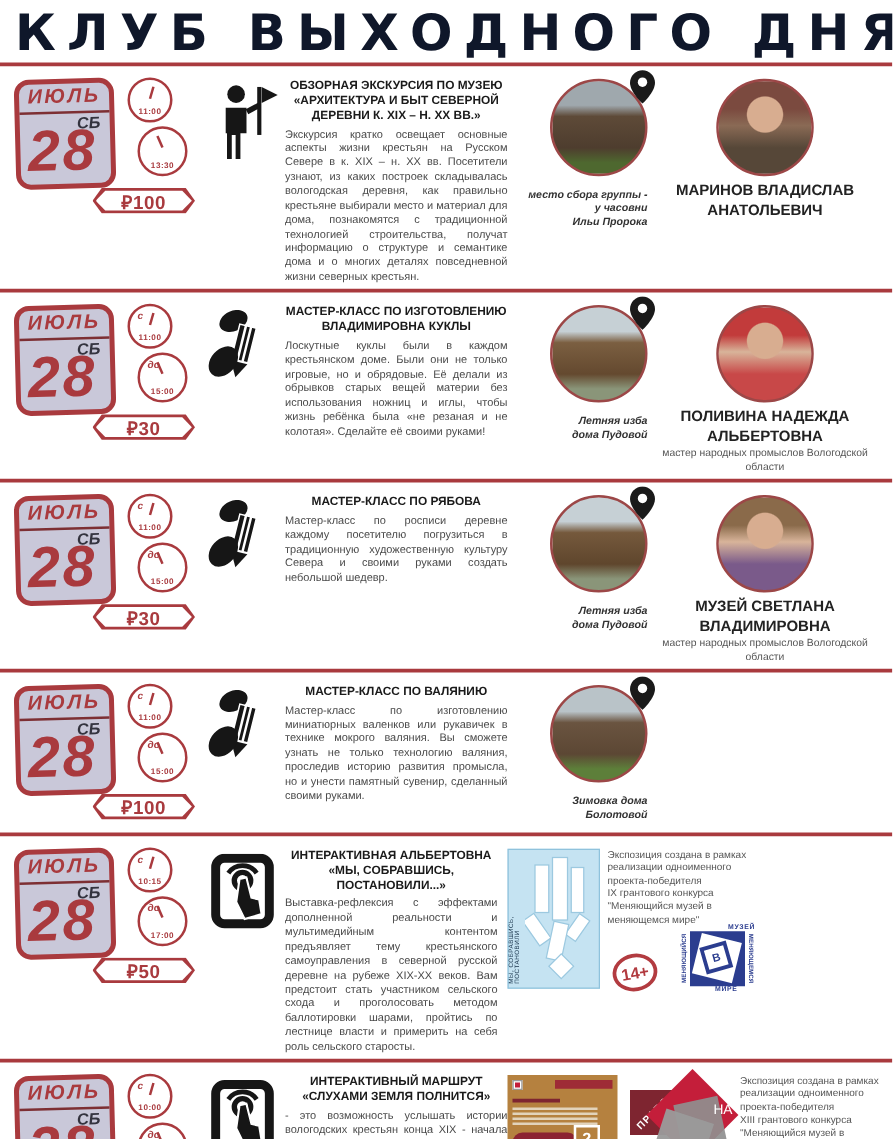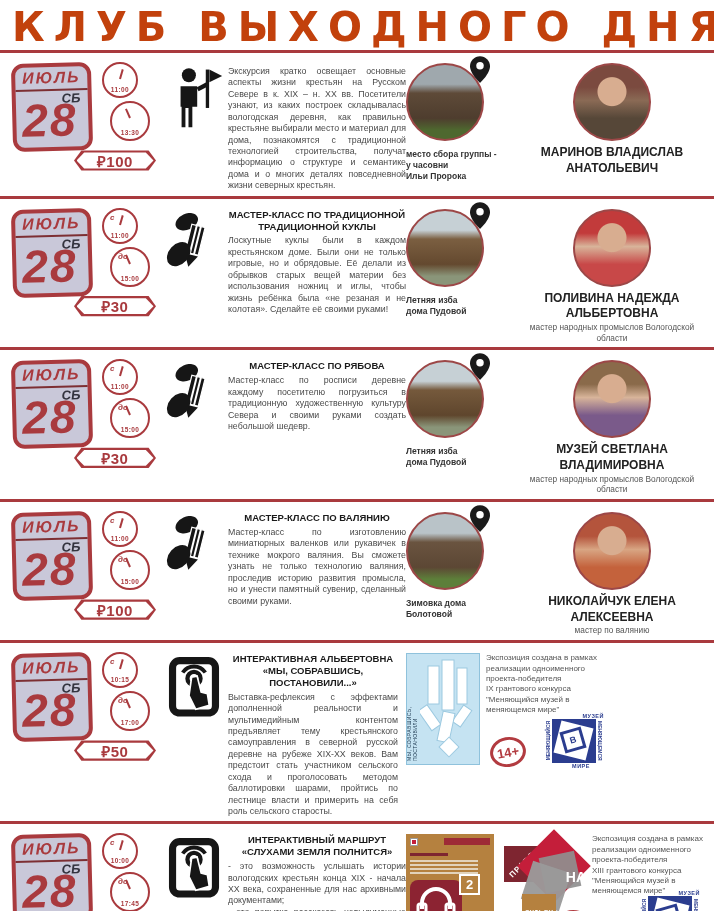--- a/index.html
+++ b/index.html
@@ -1,19 +1,19 @@
 <!DOCTYPE html>
 <html><head>
 <meta charset="utf-8">
 <style>
   html,body{margin:0;padding:0;background:#fff;}
   .poster{width:714px;min-height:911px;background:#fff;font-family:"Liberation Sans",sans-serif;color:#333;overflow:hidden;}
   
   .header{padding:6px 10px 2px 12px;border-bottom:3px solid #a93a3e;}
-  .main-title{font-family:"DejaVu Sans",sans-serif;font-weight:bold;font-size:40px;letter-spacing:9px;color:#c2410c;white-space:nowrap;line-height:1.05;}
+  .main-title{font-family:"DejaVu Sans",sans-serif;font-weight:bold;font-size:40px;letter-spacing:9px;color:#0f172a;white-space:nowrap;line-height:1.05;}
   
   .row{position:relative;display:flex;align-items:flex-start;padding:8px 8px 4px 12px;border-bottom:3px solid #a93a3e;box-sizing:border-box;}
   .col-when{position:relative;width:148px;flex:none;height:116px;}
   .stamp{position:absolute;left:0;top:2px;width:80px;height:88px;border:4px solid #a93a3e;border-radius:12px;background:#c9c8d9;transform:rotate(-1.5deg);box-sizing:border-box;}
   .stamp-month{color:#a93a3e;font-weight:bold;font-size:16px;letter-spacing:2px;text-align:center;padding-top:2px;height:20px;border-bottom:2px solid #7d2f33;font-style:italic;}
   .stamp-wd{position:absolute;right:7px;top:24px;font-size:13px;font-weight:bold;color:#33333e;transform:skewX(-8deg);}
   .stamp-day{position:absolute;left:6px;top:30px;font-size:46px;font-weight:bold;color:#a93a3e;line-height:1;letter-spacing:2px;font-style:italic;}
   .clock{position:absolute;border:2px solid #a93a3e;border-radius:50%;background:#fff;color:#a93a3e;box-sizing:border-box;}
   .clock::after{content:"";position:absolute;left:47%;top:5px;width:2px;height:10px;background:#a93a3e;transform-origin:50% 100%;transform:rotate(16deg);}
   .c1{left:90px;top:1px;width:36px;height:36px;}
@@ -22,21 +22,21 @@
   .clock-prefix{position:absolute;top:3px;left:6px;font-size:8px;font-weight:bold;font-style:italic;}
   .clock-time{position:absolute;bottom:3px;left:0;right:0;text-align:center;font-size:6.5px;font-weight:bold;letter-spacing:.4px;}
   .tag{position:absolute;left:62px;top:88px;width:82px;height:23px;clip-path:polygon(0% 50%,9% 6%,91% 6%,100% 50%,91% 94%,9% 94%);background:#a93a3e;display:flex;align-items:center;justify-content:center;}
   .tag::before{content:"";position:absolute;inset:2.5px;background:#fff;clip-path:polygon(0% 50%,10% 6%,90% 6%,100% 50%,90% 94%,10% 94%);}
   .tag-text{position:relative;color:#a93a3e;font-weight:bold;font-size:15px;letter-spacing:.5px;}
   .col-icon{width:68px;flex:none;padding-top:6px;text-align:center;}
   .col-icon svg{fill:#161616;}
   .col-text{width:178px;flex:none;padding-top:2px;}
   .ev-title{font-size:9.5px;font-weight:bold;color:#1a1a1a;text-align:center;line-height:1.25;}
   .ev-desc{font-size:8.8px;color:#4a4a4a;text-align:justify;line-height:1.3;margin-top:3px;white-space:pre-line;}
-  .col-place{width:112px;flex:none;text-align:left;padding-top:2px;}
+  .col-place{width:112px;flex:none;text-align:right;padding-top:2px;font-style:italic;}
   .photo-wrap{position:relative;display:inline-block;}
   .photo{width:78px;height:78px;border-radius:50%;border:2px solid #9c4747;box-sizing:border-box;margin:0 auto;}
   .pin{position:absolute;top:-7px;right:-6px;}
   .ph-house{background:linear-gradient(180deg,var(--sky) 0%,var(--sky) 26%,var(--wood) 38%,var(--wood2) 72%,var(--grass) 88%,var(--grass) 100%);}
   .ph-person{background:radial-gradient(circle at 50% 36%,#d8ad90 0 14px,rgba(0,0,0,0) 15px),linear-gradient(180deg,var(--top) 0%,var(--top) 30%,var(--mid) 48%,var(--bot) 72%,var(--bot) 100%);}
   .place-caption{font-size:8.5px;font-weight:bold;color:#333;margin-top:4px;line-height:1.3;white-space:pre-line;}
   .col-person{flex:1;text-align:center;padding-top:2px;}
   .person-name{font-size:12px;font-weight:bold;color:#222;margin-top:4px;line-height:1.3;}
   .person-role{font-size:8.3px;color:#555;line-height:1.3;}
   
@@ -67,21 +67,21 @@
   .ap-main{position:relative;margin-top:6px;width:70px;}
   .ap-phbox{width:52px;height:44px;background:#8c2332;border-radius:8px;display:flex;align-items:center;justify-content:center;}
   .ap-num{position:absolute;right:0;top:-6px;width:21px;height:21px;background:#b5813f;border:2px solid #fff;color:#fff;font-weight:bold;font-size:13px;display:flex;align-items:center;justify-content:center;box-sizing:border-box;}
   .ap-refresh{position:absolute;right:2px;bottom:-12px;width:19px;height:19px;background:#fff;border:1px solid #8c2332;display:flex;align-items:center;justify-content:center;}
   .pravo{position:absolute;width:88px;height:86px;}
   .pv-darksq{position:absolute;left:2px;top:10px;width:36px;height:36px;background:#7e2530;display:flex;align-items:center;justify-content:center;}
   .pv-pravo{transform:rotate(-45deg);color:#fff;font-size:8px;font-weight:bold;letter-spacing:1px;}
   .pv-diamond{position:absolute;left:26px;top:4px;width:52px;height:52px;background:#c41e3a;transform:rotate(45deg);}
   .pv-gray2{position:absolute;left:40px;top:18px;width:36px;height:36px;background:#8f8f8f;transform:rotate(-12deg);opacity:.92;}
   .pv-gray1{position:absolute;left:24px;top:30px;width:40px;height:40px;background:#9a9a9a;transform:rotate(18deg);opacity:.96;}
-  .pv-na{position:absolute;right:4px;top:33px;color:#fff;font-weight:bold;font-size:14px;}
+  .pv-na{position:absolute;right:4px;top:20px;color:#fff;font-weight:normal;font-size:11px;}
   .pv-tan{position:absolute;left:20px;top:58px;width:34px;height:24px;background:#b5813f;display:flex;align-items:flex-end;justify-content:center;}
   .pv-sudbu{color:#fff;font-size:6.5px;font-weight:bold;letter-spacing:.4px;padding-bottom:2px;}
 </style>
 </head>
 <body>
 
 <div class="poster">
 
   <div class="header">
     <div class="main-title">КЛУБ ВЫХОДНОГО ДНЯ</div>
@@ -109,20 +109,21 @@
     <div class="col-icon">
       <svg width="58" height="64" viewBox="0 0 44 50">
           <circle cx="18" cy="6.5" r="5.5"></circle>
           <path d="M11.5 15 h13 v16 h-3.8 v16 h-3 v-15 h-2.4 v15 h-3 v-16 h-0.8 z"></path>
           <rect x="24" y="16" width="9" height="3.4" transform="rotate(-28 24 16)"></rect>
           <rect x="31.2" y="2" width="2.6" height="30"></rect>
           <path d="M34 2 l10 5 -10 5 z"></path>
         </svg>
     </div>
     <div class="col-text">
+      <div class="ev-title">ОБЗОРНАЯ ЭКСКУРСИЯ ПО МУЗЕЮ «АРХИТЕКТУРА И БЫТ СЕВЕРНОЙ ДЕРЕВНИ К. XIX – Н. XX ВВ.»</div>
       <div class="ev-desc">Экскурсия кратко освещает основные аспекты жизни крестьян на Русском Севере в к. XIX – н. XX вв. Посетители узнают, из каких построек складывалась вологодская деревня, как правильно крестьяне выбирали место и материал для дома, познакомятся с традиционной технологией строительства, получат информацию о структуре и семантике дома и о многих деталях повседневной жизни северных крестьян.</div>
     </div>
     <div class="col-place">
       <div class="photo-wrap">
         <div class="photo ph-house" style="--sky:#9fa8ad;--wood:#5e4a38;--wood2:#4e3d2e;--grass:#4e682f"></div>
         <span class="pin"><svg width="20" height="27" viewBox="0 0 24 32">
               <path d="M12 0C5.4 0 0 5.4 0 12c0 9 12 20 12 20s12-11 12-20C24 5.4 18.6 0 12 0z" fill="#1a1a1a"></path>
               <circle cx="12" cy="11.5" r="4.5" fill="#fff"></circle>
             </svg></span>
       </div>
@@ -161,21 +162,21 @@
             <ellipse cx="12" cy="9" rx="9.5" ry="6.5" transform="rotate(-38 12 9)"></ellipse>
             <rect x="16.5" y="10" width="11" height="23" stroke="#fff" stroke-width="1"></rect>
             <rect x="19.8" y="10" width="1.6" height="23" fill="#fff"></rect>
             <rect x="23.2" y="10" width="1.6" height="23" fill="#fff"></rect>
             <path d="M16.5 34 h11 l-5.5 10 z"></path>
             <ellipse cx="12" cy="36" rx="8" ry="11" transform="rotate(28 12 36)"></ellipse>
           </g>
         </svg>
     </div>
     <div class="col-text">
-      <div class="ev-title">МАСТЕР-КЛАСС ПО ТРАДИЦИОННОЙ ТРАДИЦИОННОЙ КУКЛЫ</div>
+      <div class="ev-title">МАСТЕР-КЛАСС ПО ИЗГОТОВЛЕНИЮ ВЛАДИМИРОВНА КУКЛЫ</div>
       <div class="ev-desc">Лоскутные куклы были в каждом крестьянском доме. Были они не только игровые, но и обрядовые. Её делали из обрывков старых вещей материи без использования ножниц и иглы, чтобы жизнь ребёнка была «не резаная и не колотая». Сделайте её своими руками!</div>
     </div>
     <div class="col-place">
       <div class="photo-wrap">
         <div class="photo ph-house" style="--sky:#c6d0d5;--wood:#7b5f41;--wood2:#64492f;--grass:#8a9579"></div>
         <span class="pin"><svg width="20" height="27" viewBox="0 0 24 32">
               <path d="M12 0C5.4 0 0 5.4 0 12c0 9 12 20 12 20s12-11 12-20C24 5.4 18.6 0 12 0z" fill="#1a1a1a"></path>
               <circle cx="12" cy="11.5" r="4.5" fill="#fff"></circle>
             </svg></span>
       </div>
@@ -280,25 +281,20 @@
     <div class="col-place">
       <div class="photo-wrap">
         <div class="photo ph-house" style="--sky:#b9c3c8;--wood:#6a5440;--wood2:#5c4734;--grass:#5d7f3a"></div>
         <span class="pin"><svg width="20" height="27" viewBox="0 0 24 32">
               <path d="M12 0C5.4 0 0 5.4 0 12c0 9 12 20 12 20s12-11 12-20C24 5.4 18.6 0 12 0z" fill="#1a1a1a"></path>
               <circle cx="12" cy="11.5" r="4.5" fill="#fff"></circle>
             </svg></span>
       </div>
       <div class="place-caption">Зимовка дома
 Болотовой</div>
-    </div>
-    <div class="col-person">
-      <div class="photo ph-person" style="--top:#b4543c;--mid:#d8a583;--bot:#c4623c;margin:0 auto"></div>
-      <div class="person-name">НИКОЛАЙЧУК ЕЛЕНА АЛЕКСЕЕВНА</div>
-      <div class="person-role">мастер по валянию</div>
     </div>
   </div>
 
   <div class="row" style="min-height:144px">
     <div class="col-when">
       <div class="stamp">
         <div class="stamp-month">ИЮЛЬ</div>
         <div class="stamp-wd">СБ</div>
         <div class="stamp-day">28</div>
       </div>

